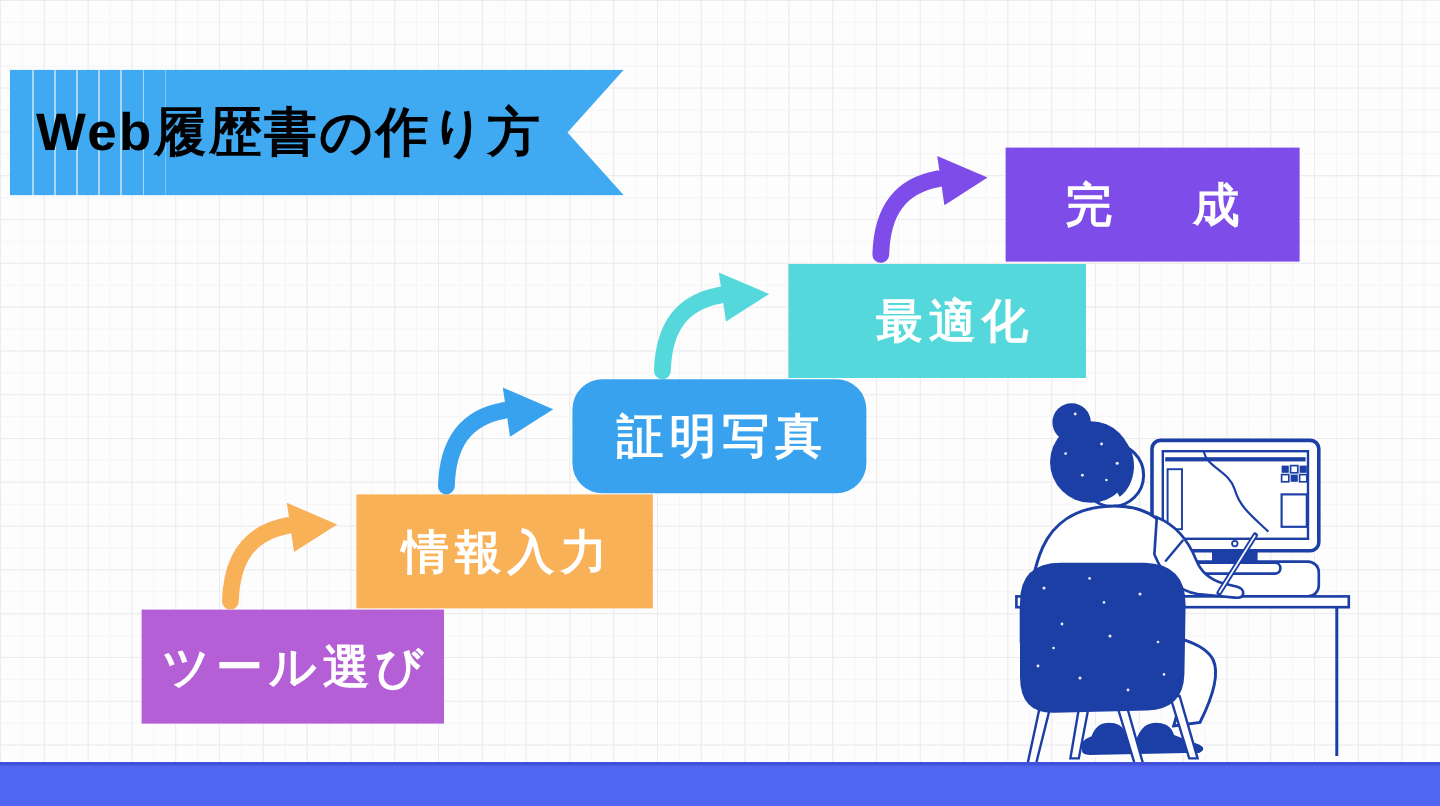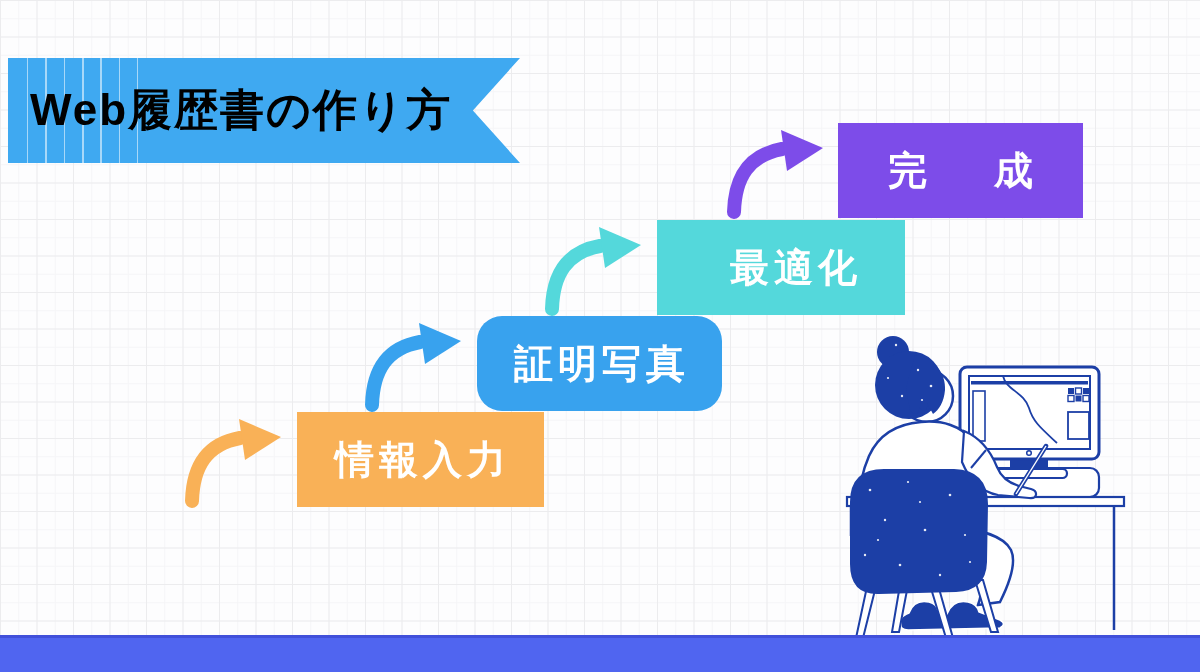--- a/index.html
+++ b/index.html
@@ -72,20 +72,23 @@
 </head>
 <body>
 
 <div class="stage" style="--ink: #1c3fa6;">
 
   <div class="banner" style="background: rgb(63, 169, 241);">
     <div class="banner-stripes"></div>
     <h1 class="title" style="color: #000000;">Web履歴書の作り方</h1>
   </div>
 
+  <div class="step s1" style="background: rgb(181, 95, 214);">
+    <span class="step-label">ツール選び</span>
+  </div>
   <div class="step s2" style="background: rgb(249, 177, 87);">
     <span class="step-label">情報入力</span>
   </div>
   <div class="step s3" style="background: rgb(56, 162, 238); border-radius: 25px;">
     <span class="step-label">証明写真</span>
   </div>
   <div class="step s4" style="background: rgb(84, 216, 219);">
     <span class="step-label">最適化</span>
   </div>
   <div class="step s5" style="background: rgb(125, 76, 233);">

